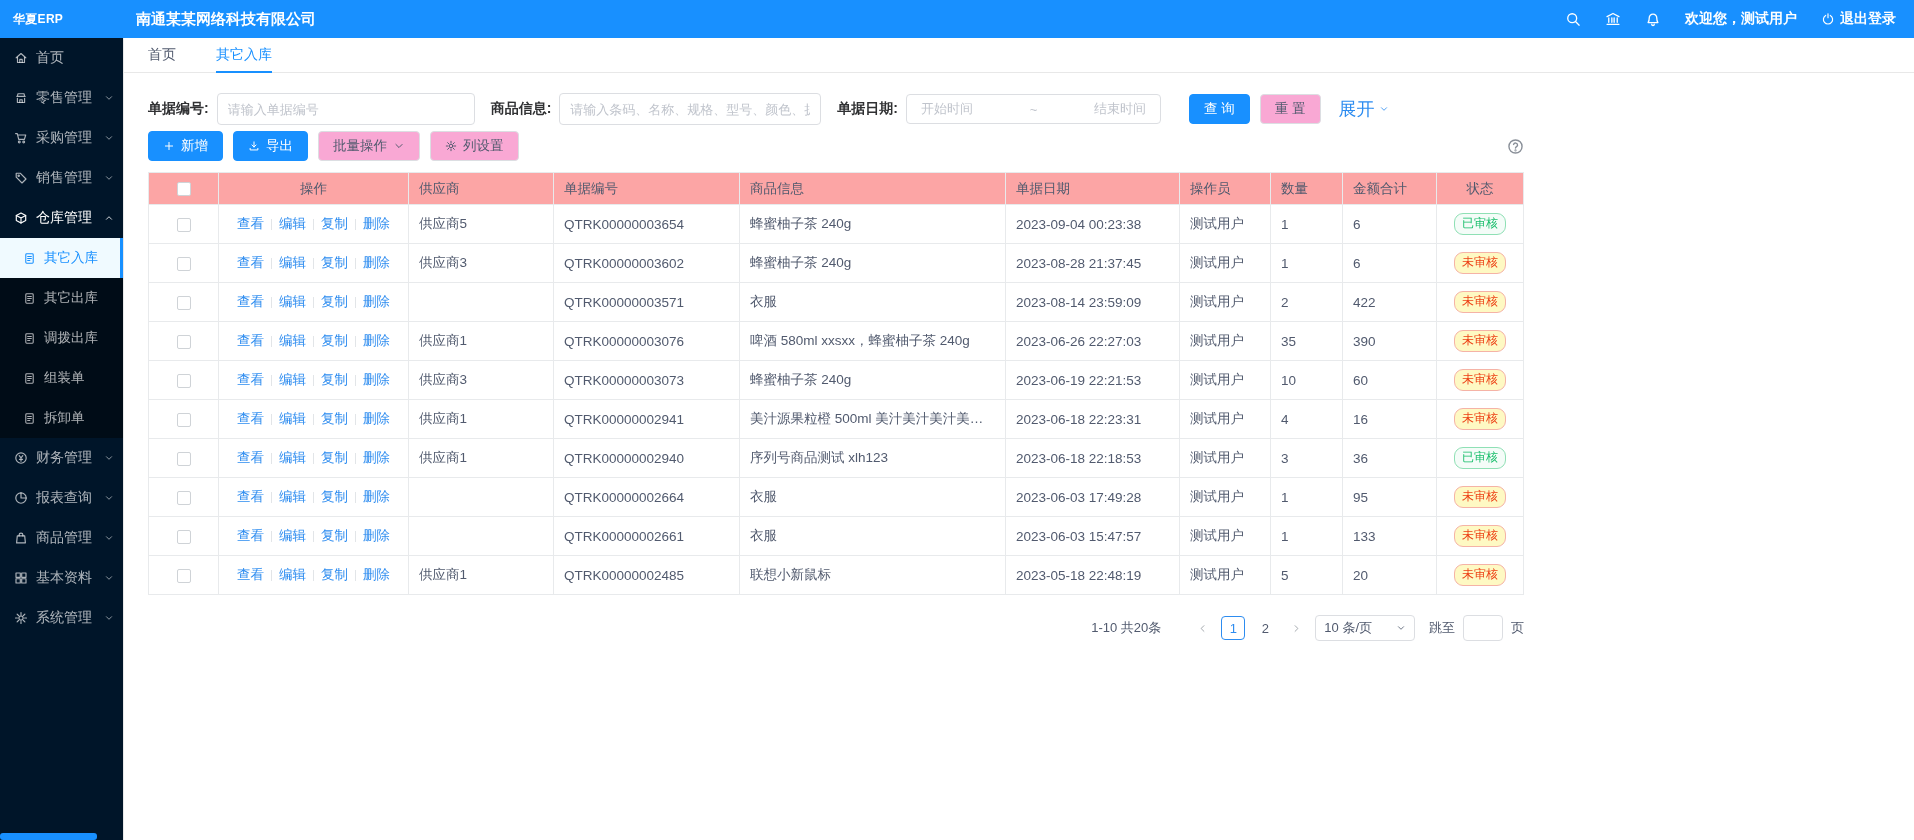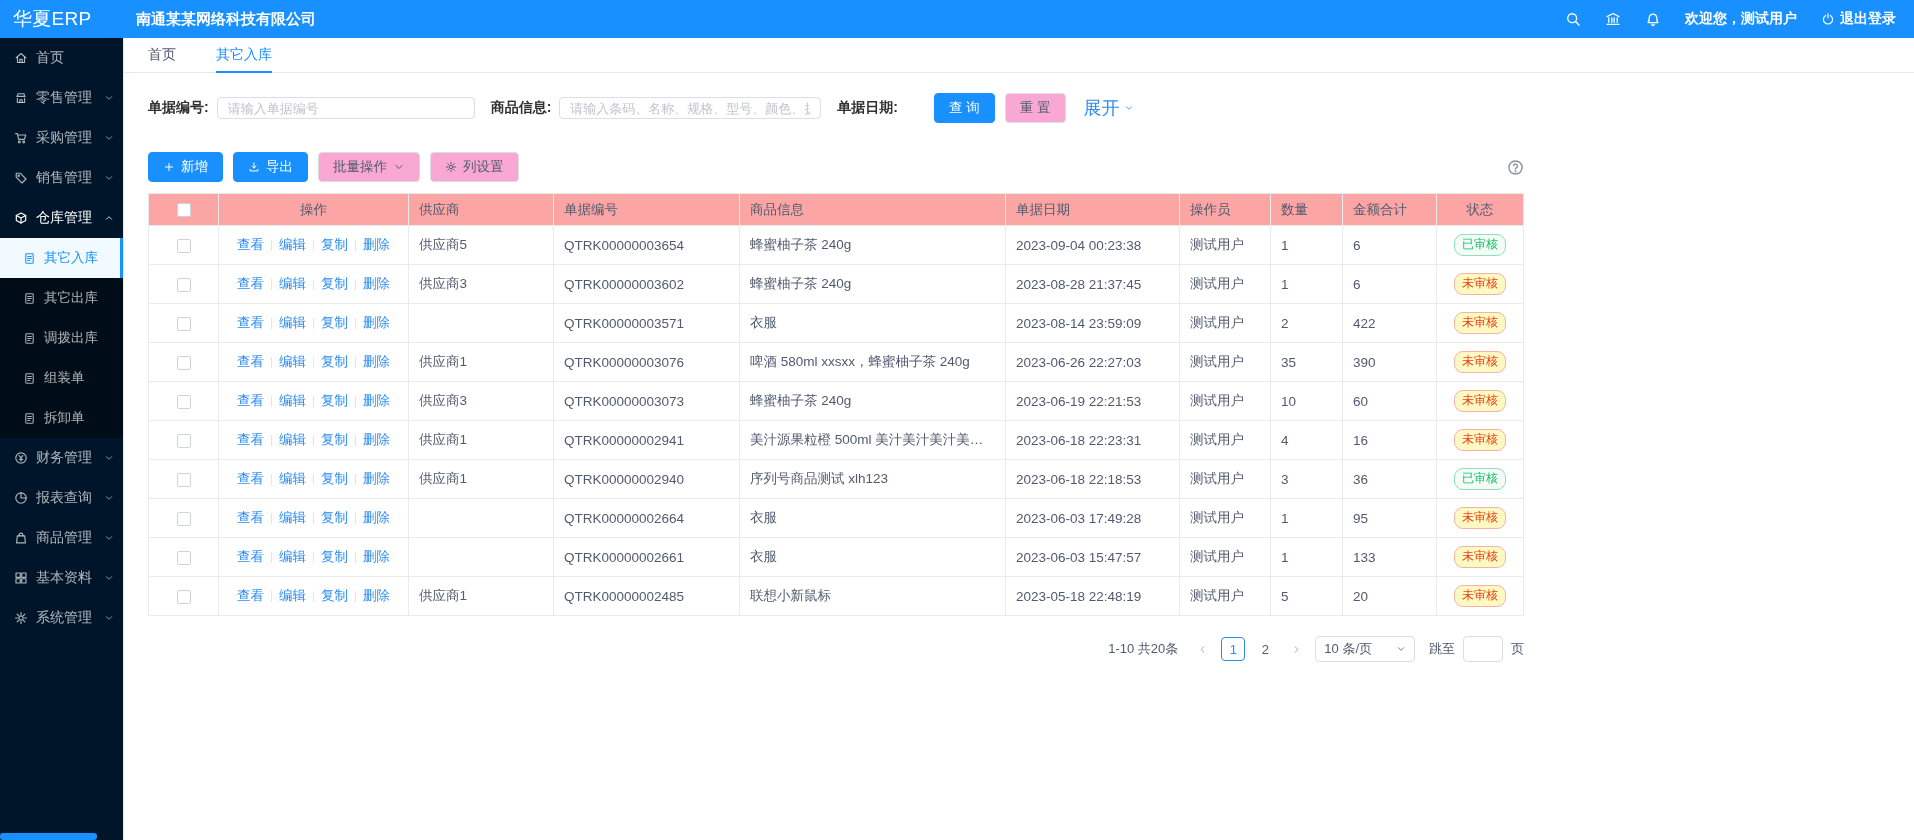--- a/index.html
+++ b/index.html
@@ -2,21 +2,21 @@
 <html style="--accent: #1890ff; --link: #2d8cf0; --sidebar-bg: #001529; --sidebar-sub-bg: #000c17; --status-approved: #19be6b; --status-pending: #ed4014;"><head>
 <meta charset="utf-8">
 <style>
 *{margin:0;padding:0;box-sizing:border-box}
 html,body{width:1914px;height:840px;overflow:hidden}
 body{background:#fff;font-family:"Liberation Sans","DejaVu Sans",sans-serif;font-size:14px;color:#515a6e}
 svg{display:block}
 .app{width:100%;height:100%;display:flex;flex-direction:column}
 
 .topbar{height:38px;background:var(--accent,#1890ff);color:#fff;display:flex;align-items:center;flex-shrink:0}
-.logo{width:123px;flex-shrink:0;padding-left:13px;font-size:19px;font-weight:normal;letter-spacing:.3px;cursor:pointer}
+.logo{width:123px;flex-shrink:0;padding-left:13px;font-size:12px;font-weight:bold;letter-spacing:.3px;cursor:pointer}
 .company{margin-left:13px;font-size:15px;font-weight:bold}
 .topbar-right{margin-left:auto;display:flex;align-items:center;gap:24px;padding-right:18px}
 .tb-icon{width:16px;height:16px;cursor:pointer}
 .tb-icon svg{width:100%;height:100%}
 .welcome{font-weight:bold;white-space:nowrap}
 .logout{display:flex;align-items:center;gap:5px;font-weight:bold;cursor:pointer;white-space:nowrap}
 .logout .tb-icon{width:14px;height:14px}
 
 .layout{flex:1;display:flex;min-height:0}
 .sidebar{width:123px;flex-shrink:0;background:var(--sidebar-bg,#001529);position:relative;color:rgba(255,255,255,.68)}
@@ -35,52 +35,52 @@
 .main{flex:1;min-width:0;display:flex;flex-direction:column;background:#fff;border-left:1px solid #e8e8e8}
 
 .tabbar{height:35px;flex-shrink:0;border-bottom:1px solid #e8e8e8;display:flex;align-items:stretch;padding-left:24px;gap:40px}
 .tab{display:flex;align-items:center;font-size:14px;color:#515a6e;cursor:pointer;border-bottom:2px solid transparent;margin-bottom:-1px}
 .tab.active{color:var(--accent,#1890ff);border-bottom-color:var(--accent,#1890ff)}
 .content{padding:0 24px;width:1424px}
 
 .filters{display:flex;align-items:center;margin-top:20px}
 .f-label{font-weight:bold;color:#303133;margin-right:8px;white-space:nowrap}
 .gap16{margin-left:16px}
-.f-input{height:22px;border:1px solid #dcdee2;border-radius:4px;padding:0 10px;font-size:13px;color:#515a6e;outline:none;font-family:inherit}
+.f-input{height:32px;border:1px solid #dcdee2;border-radius:4px;padding:0 10px;font-size:13px;color:#515a6e;outline:none;font-family:inherit}
 .f-input::placeholder{color:#c0c4cc}
 .w258{width:258px}.w262{width:262px}
 .date-range{width:255px;height:30px;border:1px solid #dcdee2;border-radius:4px;display:flex;align-items:center;justify-content:space-between;padding:0 14px;font-size:13px;cursor:pointer;background:#fff}
 .ph{color:#c0c4cc;white-space:nowrap}
 .btn{height:30px;display:inline-flex;align-items:center;gap:6px;padding:0 14px;border:1px solid #dcdee2;border-radius:4px;background:#f9a8d4;color:#515a6e;font-size:13.5px;cursor:pointer;font-family:inherit;white-space:nowrap}
 .btn.primary{background:var(--accent,#1890ff);border-color:var(--accent,#1890ff);color:#fff}
 .b-ico{width:12px;height:12px;flex-shrink:0}
 .b-ico svg{width:100%;height:100%}
 .ml28{margin-left:28px}.ml10{margin-left:10px}
 .expand{display:inline-flex;align-items:center;gap:4px;color:var(--link,#2d8cf0);cursor:pointer;margin-left:18px;font-size:18px}
 .xs-ico{width:10px;height:10px;display:inline-block}
 .xs-ico svg{width:100%;height:100%}
 
-.toolbar{display:flex;align-items:center;gap:10px;margin-top:29px}
+.toolbar{display:flex;align-items:center;gap:10px;margin-top:6px}
 .help{margin-left:auto;width:17px;height:17px;color:#8a9099;cursor:pointer}
 .help svg{width:100%;height:100%}
 
 .data-table{width:100%;border-collapse:collapse;table-layout:fixed;margin-top:11px}
 .data-table th,.data-table td{border:1px solid #e8eaec;padding:0 10px;font-weight:normal;text-align:left;overflow:hidden;white-space:nowrap;text-overflow:ellipsis}
 .data-table th{background:#fca5a5;color:#515a6e;height:32px;font-size:13.5px}
 .data-table td{height:39px;font-size:13.5px;color:#515a6e}
 .center{text-align:center !important}
 .cb{display:inline-block;width:14px;height:14px;border:1px solid #cfd3d7;border-radius:2px;background:#fff;vertical-align:middle;cursor:pointer}
 .op{color:var(--link,#2d8cf0);cursor:pointer;text-decoration:none}
 .opsep{display:inline-block;width:1px;height:11px;background:#e2e5e8;margin:0 7px;vertical-align:middle}
 .badge{display:inline-block;padding:2px 7px;font-size:12px;border-radius:9px;border:1px solid;line-height:1.3}
 .badge.approved{color:var(--status-approved,#19be6b);border-color:#8fe0b5;background:#f4fcf8}
 .badge.pending{color:var(--status-pending,#ed4014);border-color:#f5b3a6;background:#fef9c3}
 
 .pagination{display:flex;align-items:center;justify-content:flex-end;gap:8px;margin-top:20px;font-size:13px;color:#515a6e}
-.pg-total{margin-right:5px}
+.pg-total{margin-right:22px}
 .pg-arrow{width:22px;height:22px;display:flex;align-items:center;justify-content:center;color:#9aa0a6;cursor:pointer}
 .pg-arrow .xs-ico{width:11px;height:11px}
 .pg-pages{display:flex;gap:8px}
 .pg-num{min-width:24px;height:24px;display:flex;align-items:center;justify-content:center;border-radius:4px;cursor:pointer;border:1px solid transparent;background:#fff}
 .pg-num.active{border-color:var(--link,#2d8cf0);color:var(--link,#2d8cf0)}
 .pg-size{height:26px;border:1px solid #dcdee2;border-radius:4px;display:inline-flex;align-items:center;gap:24px;padding:0 8px;cursor:pointer;background:#fff;white-space:nowrap}
 .pg-jump-label{margin-left:6px}
 .pg-jump-input{width:40px;height:26px;border:1px solid #dcdee2;border-radius:4px;outline:none;padding:0 6px;font-size:13px;color:#515a6e;font-family:inherit}
 </style>
 </head>
@@ -331,20 +331,25 @@
       </div>
 
       <div class="content">
 
         <div class="filters">
           <span class="f-label">单据编号:</span>
           <input class="f-input w258" placeholder="请输入单据编号" style="">
           <span class="f-label gap16">商品信息:</span>
           <input class="f-input w262" placeholder="请输入条码、名称、规格、型号、颜色、扩展..." style="">
           <span class="f-label gap16">单据日期:</span>
+          <div class="date-range">
+            <span class="ph">开始时间</span>
+            <span class="ph">~</span>
+            <span class="ph">结束时间</span>
+          </div>
           <button class="btn primary ml28">查 询</button>
           <button class="btn ml10">重 置</button>
           <a class="expand">
             <span>展开</span>
             <span class="xs-ico">
                 <svg viewBox="0 0 14 14" fill="none" stroke="currentColor" stroke-width="1.15" stroke-linecap="round" stroke-linejoin="round">
                   <path d="M3.4 5.2 7 8.8l3.6-3.6"></path>
                 </svg>
               </span>
           </a>

